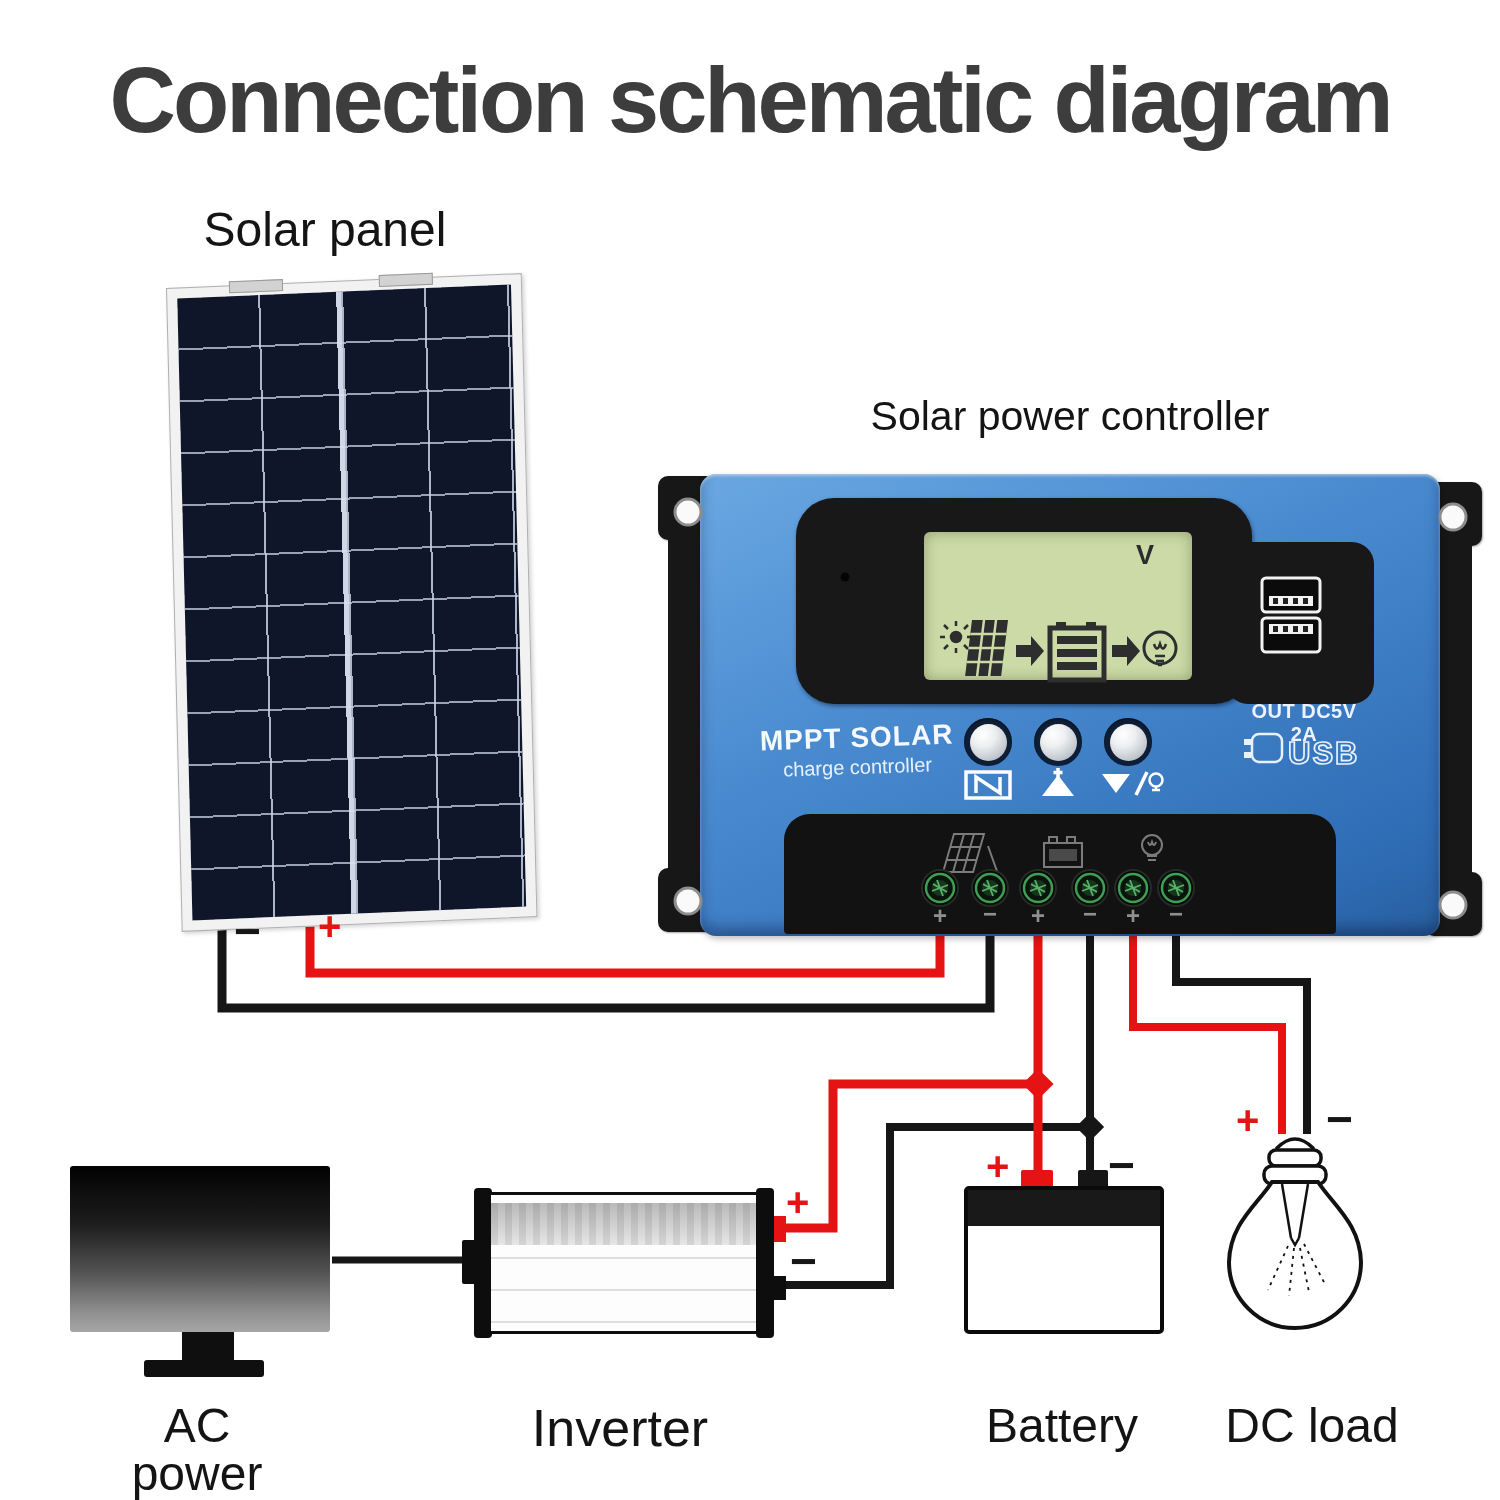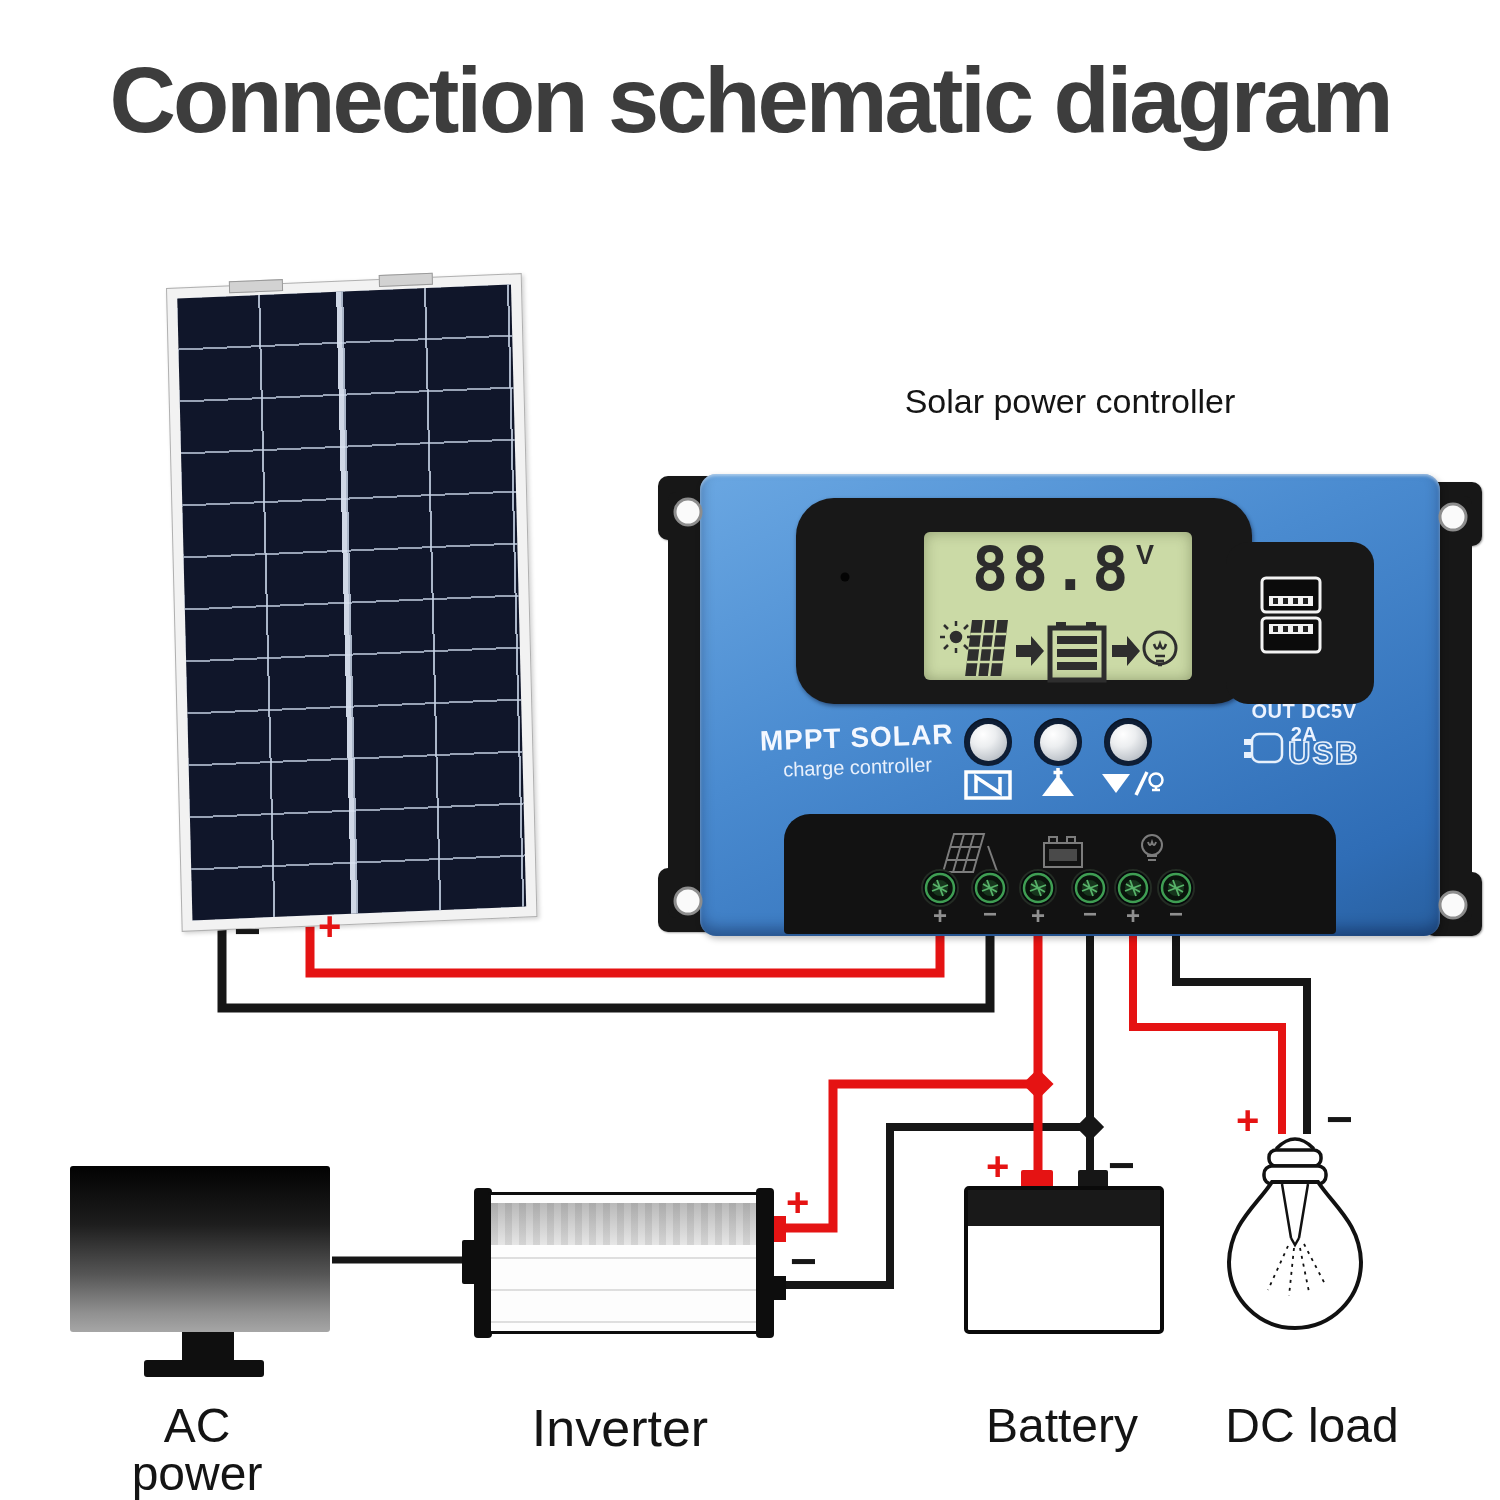--- a/index.html
+++ b/index.html
@@ -36,22 +36,23 @@
 
     <rect x="1027" y="1073" width="22" height="22" transform="rotate(45 1038 1084)" fill="#e51313"></rect>
     <rect x="1080" y="1117" width="20" height="20" transform="rotate(45 1090 1127)" fill="#161616"></rect>
 
     <rect x="1021" y="1170" width="32" height="20" rx="2" fill="#e51313"></rect>
     <rect x="1078" y="1170" width="30" height="20" rx="2" fill="#161616"></rect>
   </svg>
 
   <div id="title" class="abs" style="left:0;top:48px;font-size:92px;z-index:4;">Connection schematic diagram</div>
 
-
-  <div class="abs label" style="left:780px;top:384px;width:580px;font-size:34px;z-index:4;">Solar power controller</div>
+  <div class="abs label" style="left:130px;top:206px;width:390px;font-size:48px;z-index:4;">Solar panel</div>
+
+  <div class="abs label" style="left:780px;top:396px;width:580px;font-size:41px;z-index:4;">Solar power controller</div>
 
   <div class="abs label" style="left:97px;top:1402px;width:200px;font-size:48px;z-index:4;">AC power</div>
   <div class="abs label" style="left:520px;top:1402px;width:200px;font-size:52px;z-index:4;">Inverter</div>
   <div class="abs label" style="left:962px;top:1402px;width:200px;font-size:48px;z-index:4;">Battery</div>
   <div class="abs label" style="left:1212px;top:1402px;width:200px;font-size:48px;z-index:4;">DC load</div>
 
   <div class="abs sign sign-neg" style="left:234px;top:908px;font-size:46px;z-index:4;">−</div>
   <div class="abs sign sign-pos" style="left:318px;top:906px;font-size:40px;z-index:4;">+</div>
   <div class="abs sign sign-pos" style="left:786px;top:1182px;font-size:40px;z-index:4;">+</div>
   <div class="abs sign sign-neg" style="left:790px;top:1238px;font-size:46px;z-index:4;">−</div>
@@ -75,21 +76,20 @@
   <div class="ear" style="left:1424px;top:872px;z-index:2;"></div>
   <div class="sidestrip" style="left:668px;top:492px;height:426px;z-index:2;"></div>
   <div class="sidestrip" style="left:1428px;top:496px;height:426px;z-index:2;"></div>
 
   <div class="abs" style="left:700px;top:474px;width:740px;height:462px;z-index:2;border-radius:16px;background:linear-gradient(155deg,#6aa7e2 0%,#4a8bd0 40%,#2f6db6 85%,#285f9f 100%);box-shadow:inset 0 2px 3px rgba(255,255,255,.45), inset 0 -8px 14px rgba(0,10,40,.35), 2px 3px 6px rgba(0,0,0,.25);"></div>
 
   <div class="abs" style="left:796px;top:498px;width:456px;height:206px;z-index:2;background:#181818;border-radius:38px;box-shadow:1px 2px 4px rgba(0,0,20,.45);"></div>
   <div class="abs" style="left:1226px;top:542px;width:148px;height:162px;z-index:2;background:#181818;border-radius:22px;"></div>
 
   <div class="abs" style="left:924px;top:532px;width:268px;height:148px;z-index:2;background:#cbdaa6;border-radius:6px;box-shadow:inset 0 0 14px rgba(40,50,20,.35);">
-    <div style="position:absolute;left:48px;top:2px;font-family:'DejaVu Sans Mono',monospace;font-weight:700;font-size:60px;letter-spacing:4px;color:#2c2c2c;">88.8</div>
     <div style="position:absolute;left:212px;top:8px;font-weight:700;font-size:27px;color:#2c2c2c;">V</div>
   </div>
 
   <div class="abs" style="left:742px;top:722px;width:230px;text-align:center;z-index:2;transform:rotate(-2deg);">
     <div style="font-size:28px;font-weight:700;color:#f4f8ff;letter-spacing:1px;">MPPT SOLAR</div>
     <div style="font-size:20px;font-weight:400;color:#e8f0fc;margin-top:2px;">charge controller</div>
   </div>
 
   <div class="btn-outer" style="left:964px;top:718px;z-index:2;">
       <div class="btn-inner"></div>

